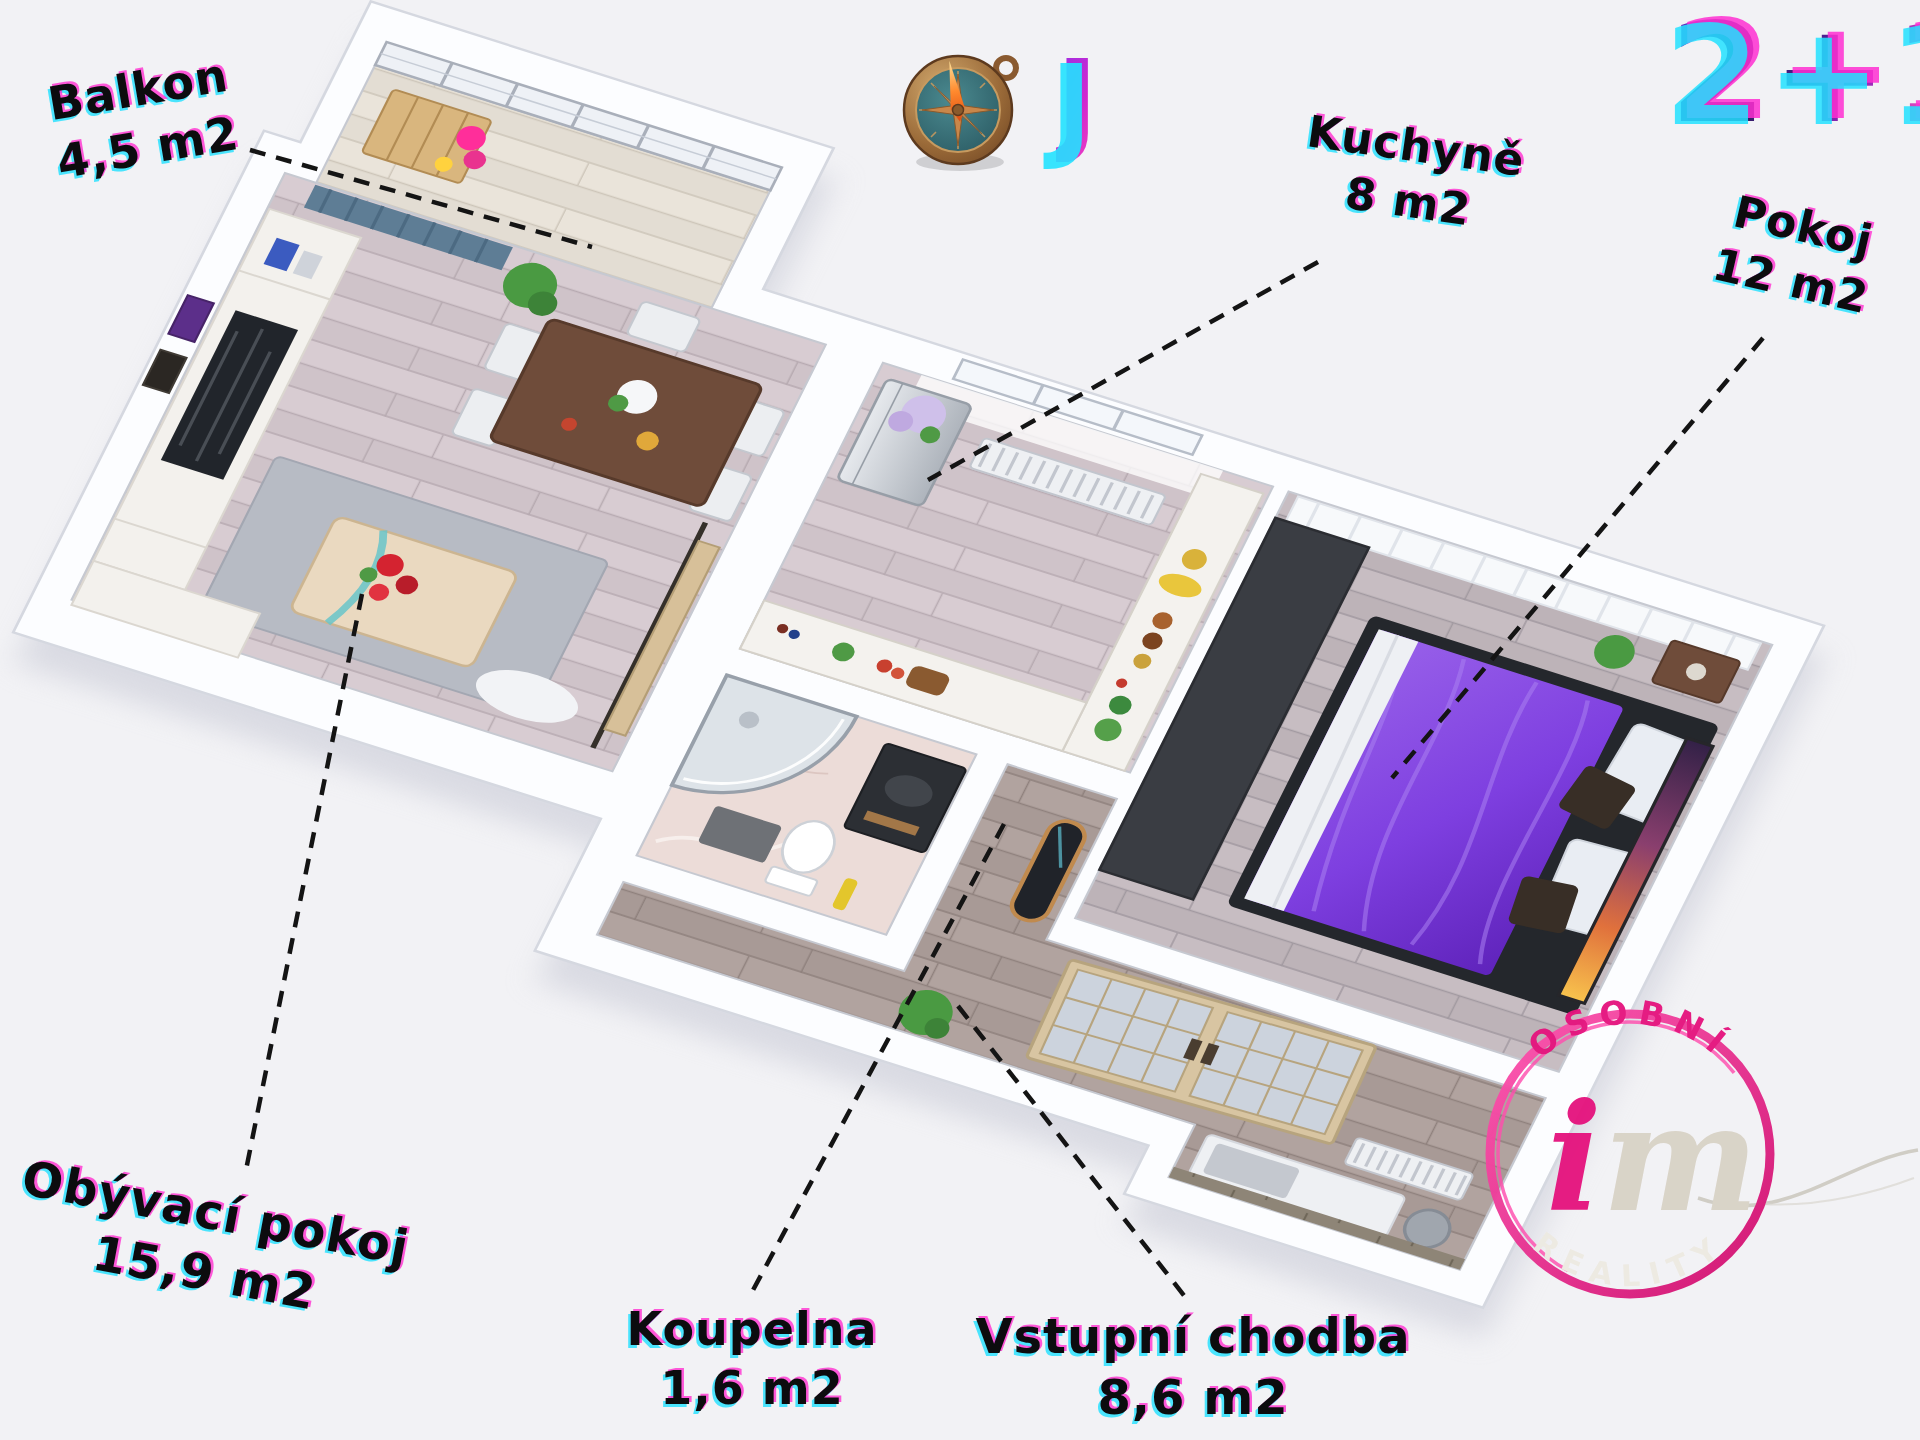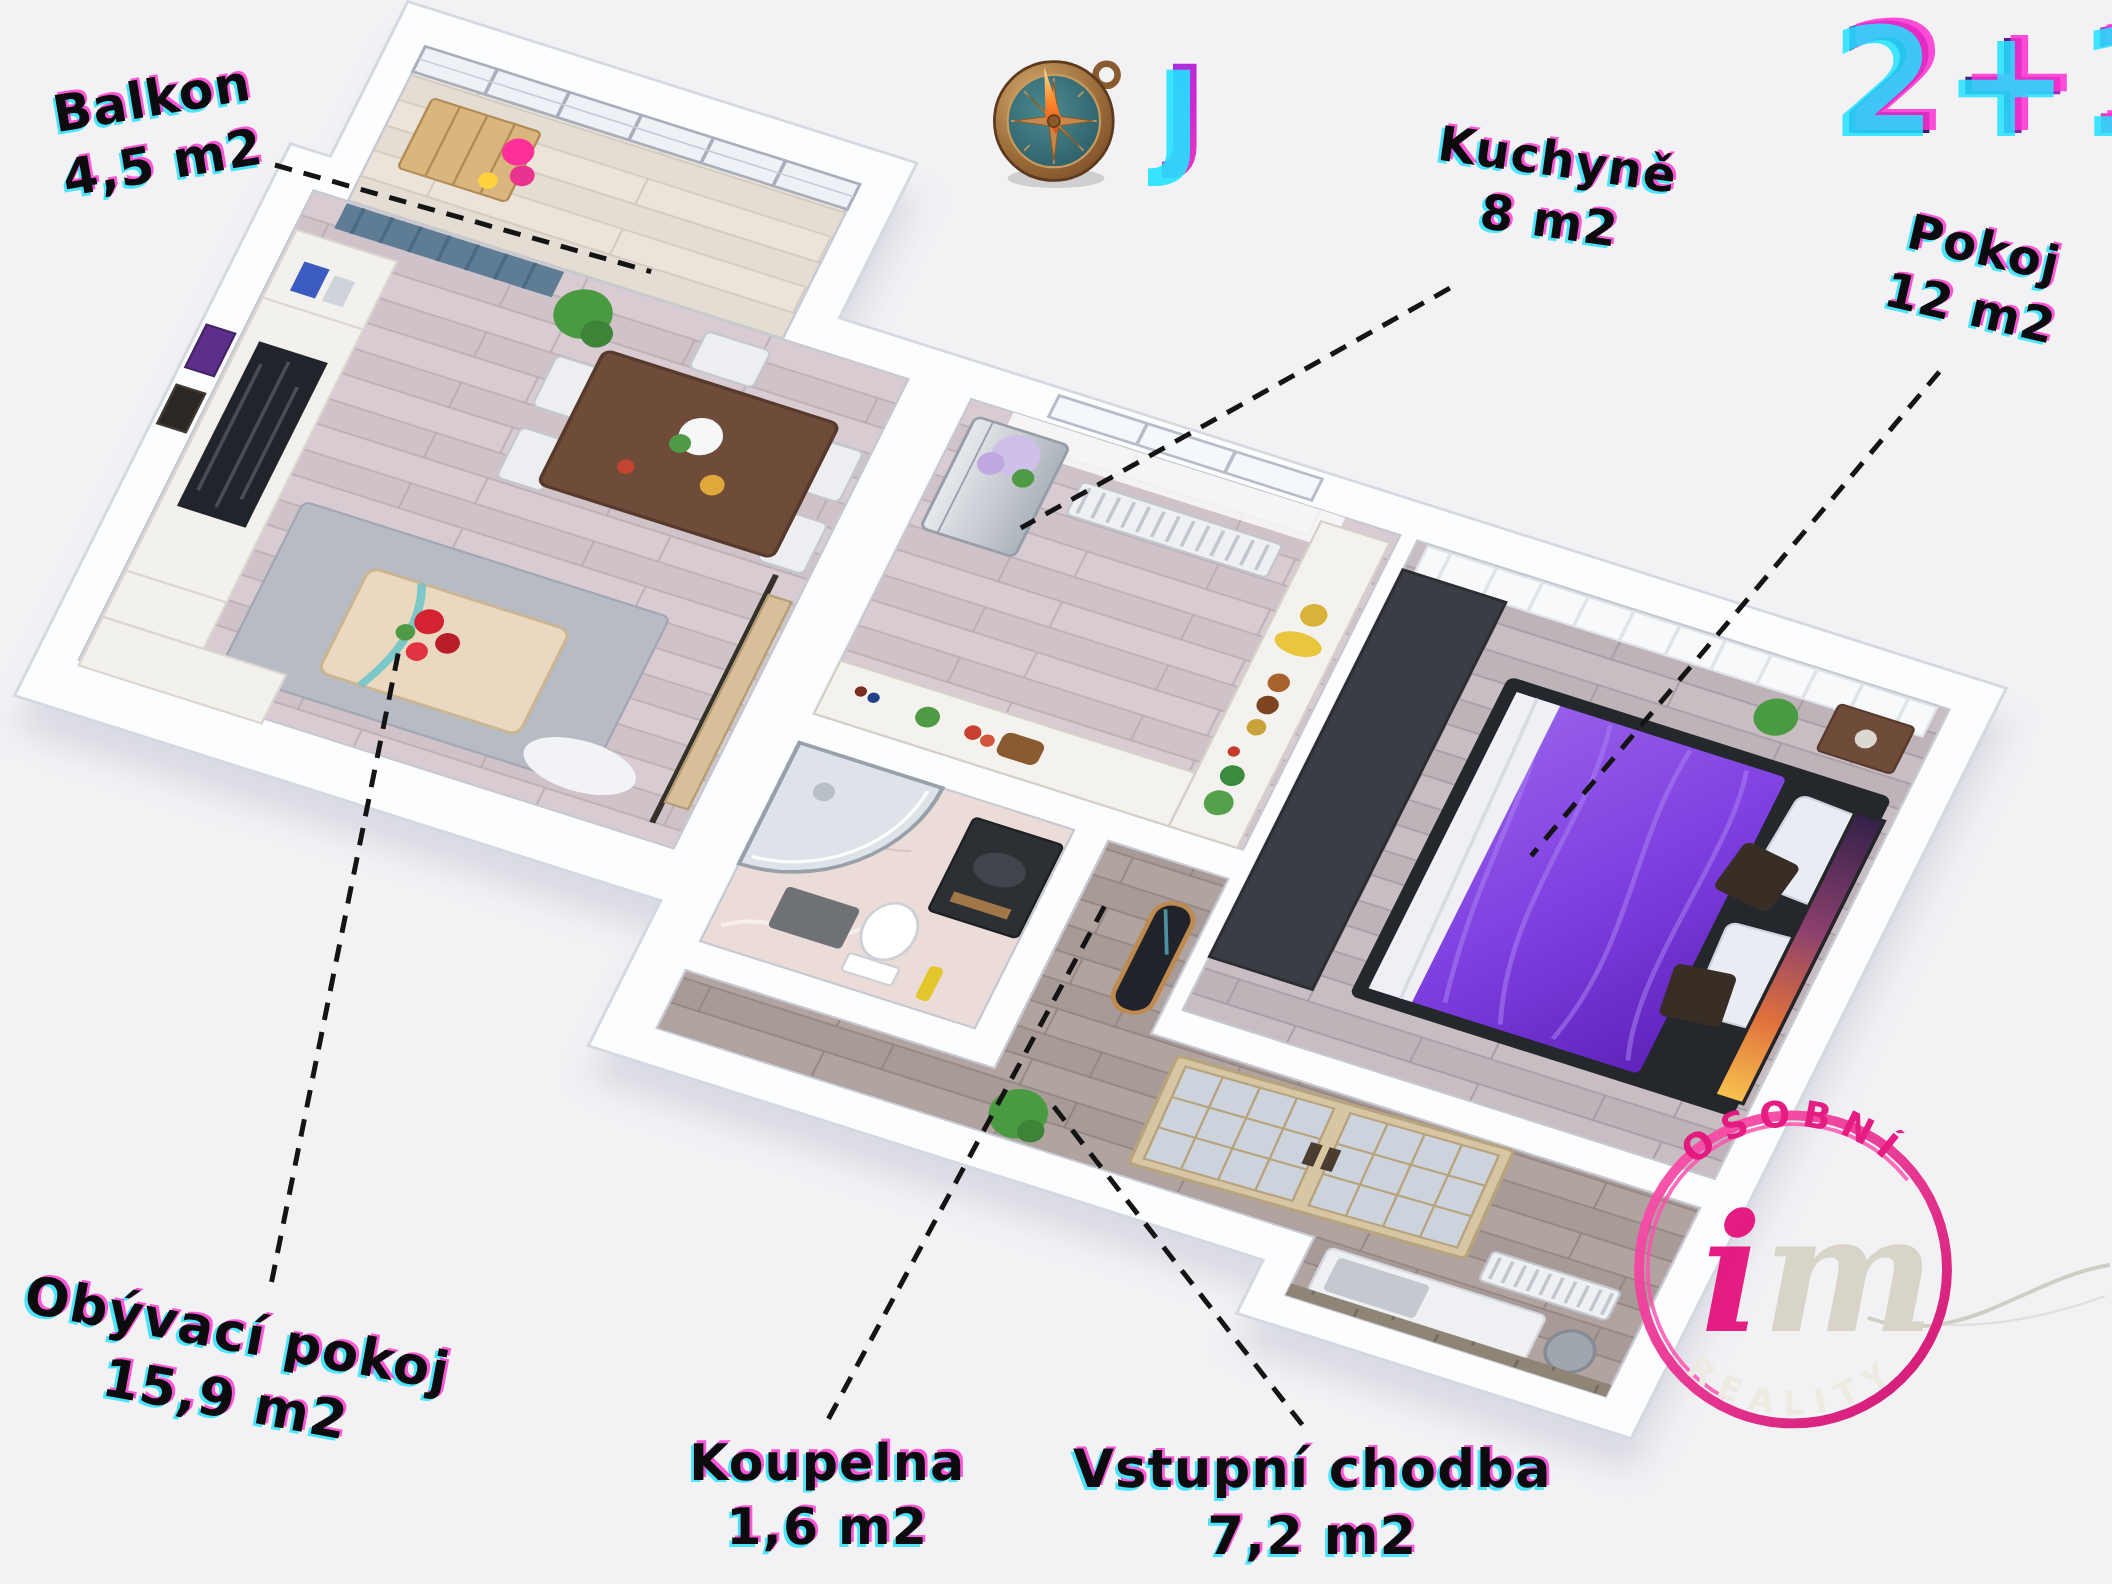--- a/index.html
+++ b/index.html
@@ -369,21 +369,21 @@
   <div>15,9 m2</div>
 </div>
 
 <div class="comic f46" style="left:592px;top:1300px;width:320px">
   <div>Koupelna</div>
   <div>1,6 m2</div>
 </div>
 
 <div class="comic f48" style="left:968px;top:1306px;width:450px">
   <div>Vstupní chodba</div>
-  <div>7,2 m2</div>
+  <div>8,6 m2</div>
 </div>
 
 <div class="logo-wrap">
   <svg width="458" height="345" viewBox="0 0 458 345">
     <defs>
       <linearGradient id="g-pinkring" x1="0" y1="0" x2="1" y2="1">
         <stop offset="0" stop-color="#ff58b2"></stop>
           <stop offset="1" stop-color="#cf0d6e"></stop>
       </linearGradient>
       <path id="arc-top" d="M 38,162 A 130,130 0 0 1 298,162" fill="none"></path>

